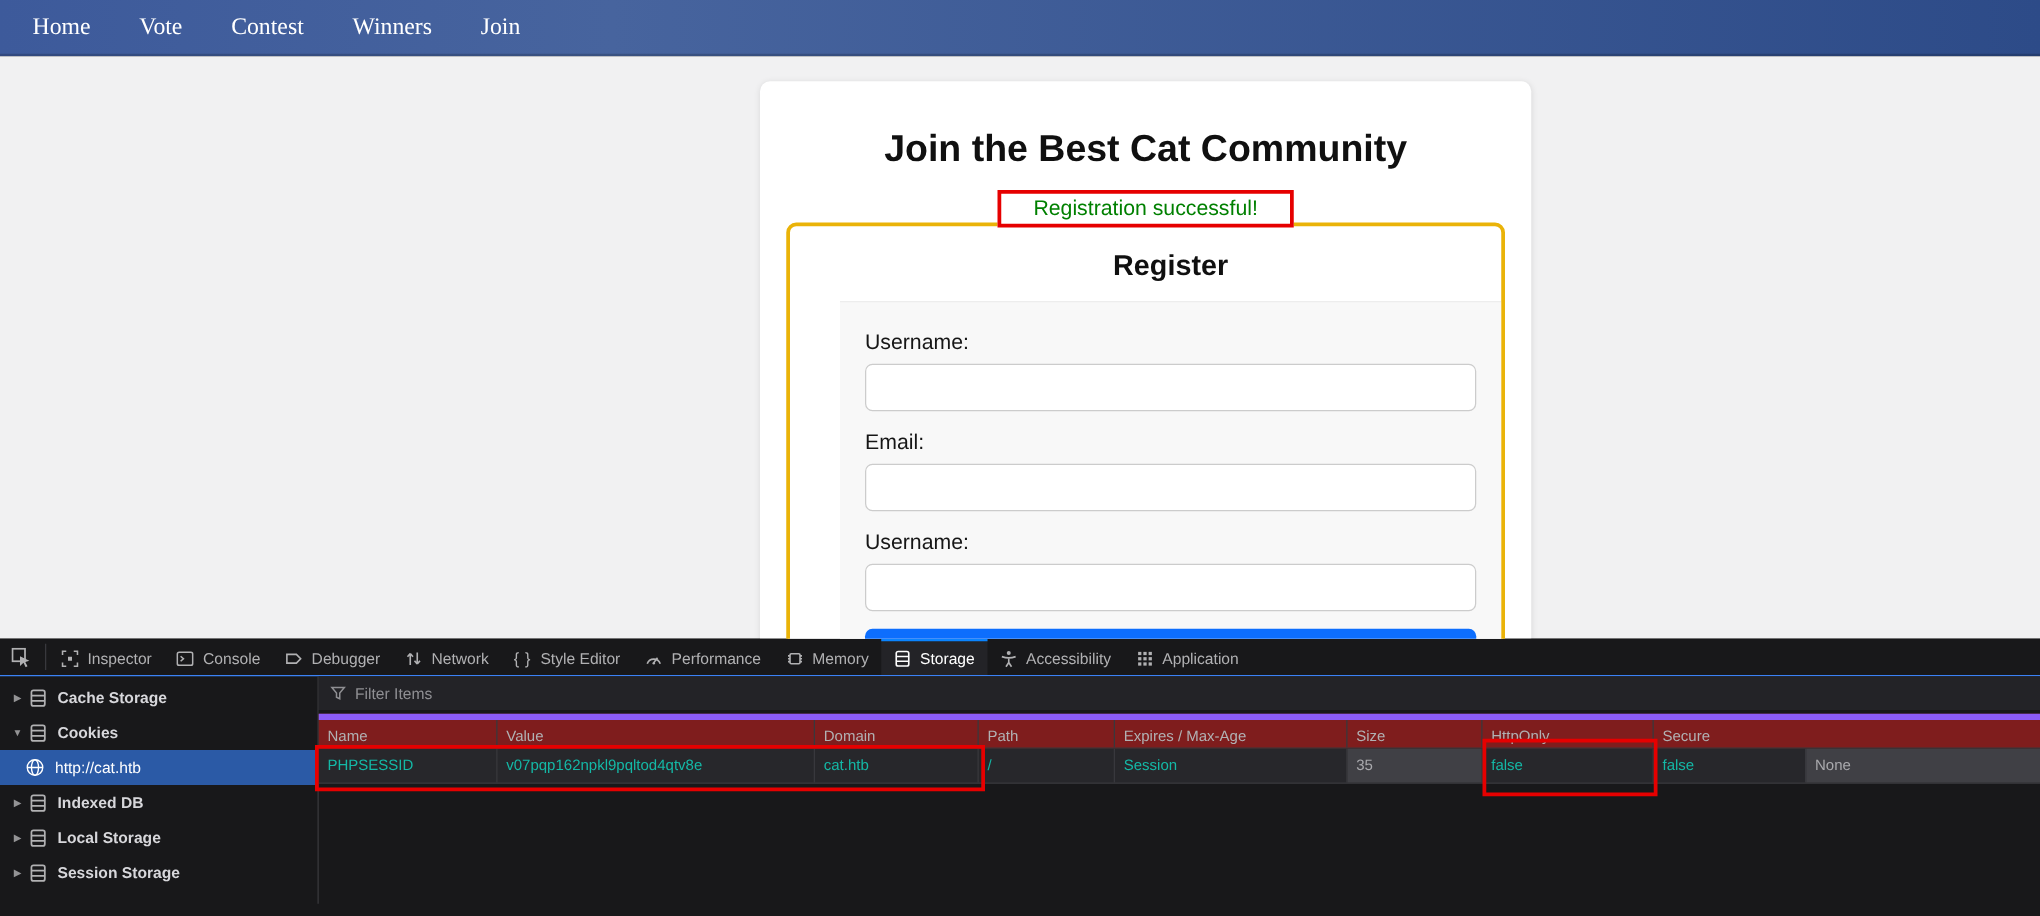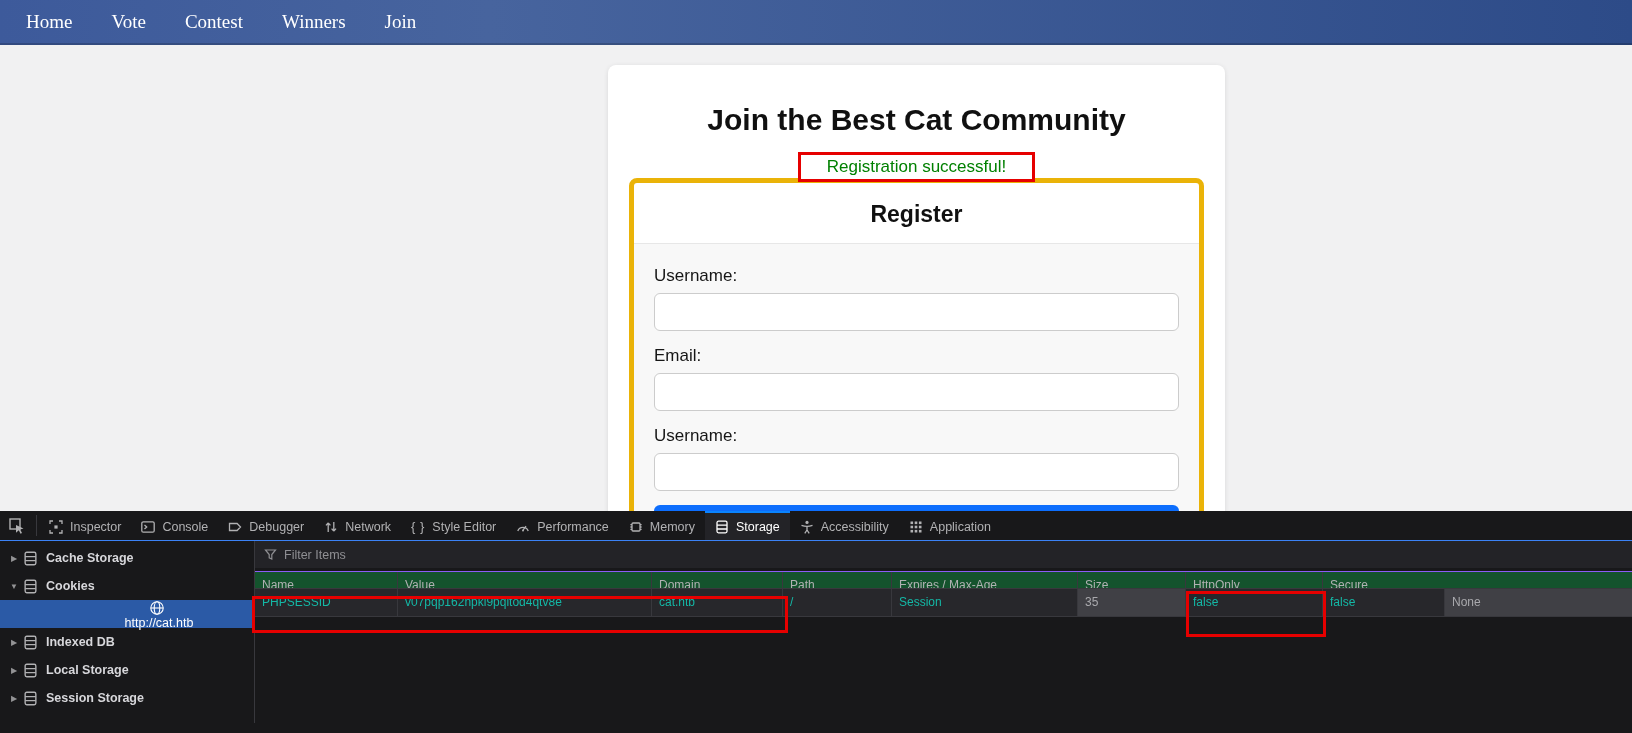--- a/index.html
+++ b/index.html
@@ -12,22 +12,22 @@
               border-bottom:2px solid rgba(0,0,0,0.18); }
   .nav-link { color:#ffffff; font-family:"Liberation Serif", serif; font-size:19px; cursor:pointer; }
 
   
   .page { height:466px; background:#f1f1f2; position:relative; overflow:hidden; }
   .card { position:absolute; left:608px; top:20px; width:617px; height:620px; background:#ffffff;
           border-radius:8px; box-shadow:0 1px 5px rgba(0,0,0,0.10); padding-top:38px; text-align:center; }
   .page-title { font-size:30px; font-weight:bold; color:#101010; }
   .success-box { display:inline-block; margin-top:15px; border:3px solid #e60000; padding:2px 26px;
                  color:#008000; font-size:17px; position:relative; z-index:2; background:#ffffff; }
-  .register-card { margin:-4px 21px 0; border:5px solid #eab308; border-radius:8px; text-align:left;
-                   position:relative; z-index:1; overflow:hidden; background:#ffffff; }
+  .register-card { margin:-4px 21px 0; border:3px solid #eab308; border-radius:8px; text-align:left;
+                   position:relative; z-index:1; overflow:hidden; background:#ffffff;padding-left:40px; }
   .register-header { padding:18px 0 15px; text-align:center; font-size:23px; font-weight:bold;
                      color:#101010; border-bottom:1px solid #e7e7e7; }
   .register-body { background:#f8f8f8; padding:22px 20px 24px; }
   .form-label { font-size:17px; color:#161616; margin:15px 0 7px; }
   .form-label:first-child { margin-top:0; }
   .form-input { width:100%; height:38px; border:1px solid #cccccc; border-radius:6px; background:#ffffff;
                 font-size:15px; padding:0 10px; outline:none; }
   .submit-button { display:block; width:100%; height:40px; margin-top:14px; background:#0d6efd;
                    border:none; border-radius:6px; cursor:pointer; }
 
@@ -41,33 +41,33 @@
             color:#b1b1b3; cursor:pointer; font-size:12.5px; white-space:nowrap; }
   .dt-tab.active { color:#ffffff; border-top-color:#0a84ff; background:#232327; }
   .brace-icon { font-size:13px; letter-spacing:1px; }
 
   .dt-body { display:flex; height:182px; }
   .dt-sidebar { width:255px; border-right:1px solid #38383d; padding-top:3px; flex:none; }
   .tree-row { height:28px; display:flex; align-items:center; cursor:pointer; }
   .tree-caret { width:12px; margin-left:8px; font-size:8px; color:#939395; text-align:center; }
   .tree-icon { margin-left:3px; display:flex; }
   .tree-label { margin-left:8px; font-weight:bold; color:#d7d7db; font-size:12.5px; }
-  .tree-row.origin { padding-left:56px;flex-direction:column; }
+  .tree-row.origin { padding-left:17px; }
   .tree-row.origin .tree-label { font-weight:normal; color:#ffffff; }
   .tree-row.selected { background:#2b5aa6; }
 
   .dt-main { flex:1; display:flex; flex-direction:column; }
   .dt-filterbar { height:30px; background:#232327; border-bottom:3px solid #18181a;
                   display:flex; align-items:center; padding-left:9px; gap:7px; }
   .filter-input { background:transparent; border:none; outline:none; color:#d7d7db;
                   font-size:12.5px; width:420px; font-family:"Liberation Sans", sans-serif; }
   .filter-input::placeholder { color:#8f8f93; }
 
   .grid-row { display:grid; grid-template-columns:143px 254px 131px 109px 186px 108px 137px 122px 1fr; }
-  .header-row { height:18px; background:#14532d; border-top:1px solid #8b5cf6; border-bottom:1px solid #38383d; }
+  .header-row { height:28px; background:#7f1d1d; border-top:5px solid #8b5cf6; border-bottom:1px solid #38383d; }
   .cell { line-height:26px; padding:0 7px; border-right:1px solid #38383d; overflow:hidden;
           white-space:nowrap; cursor:default; }
   .grid-row .cell:last-child { border-right:none; }
   .header-row .cell { color:#b1b1b3; }
   .data-row { height:28px; background:#27272b; border-bottom:1px solid #38383d; }
   .data-row .cell { color:#14b8a6; line-height:27px; }
   .data-row .cell.dim { background:#404045; color:#a9a9ad; }
 
   .hl-box { position:absolute; border:3px solid #e60000; pointer-events:none; z-index:5; }
   .hl-row { left:252px; top:85px; width:536px; height:37px; }

